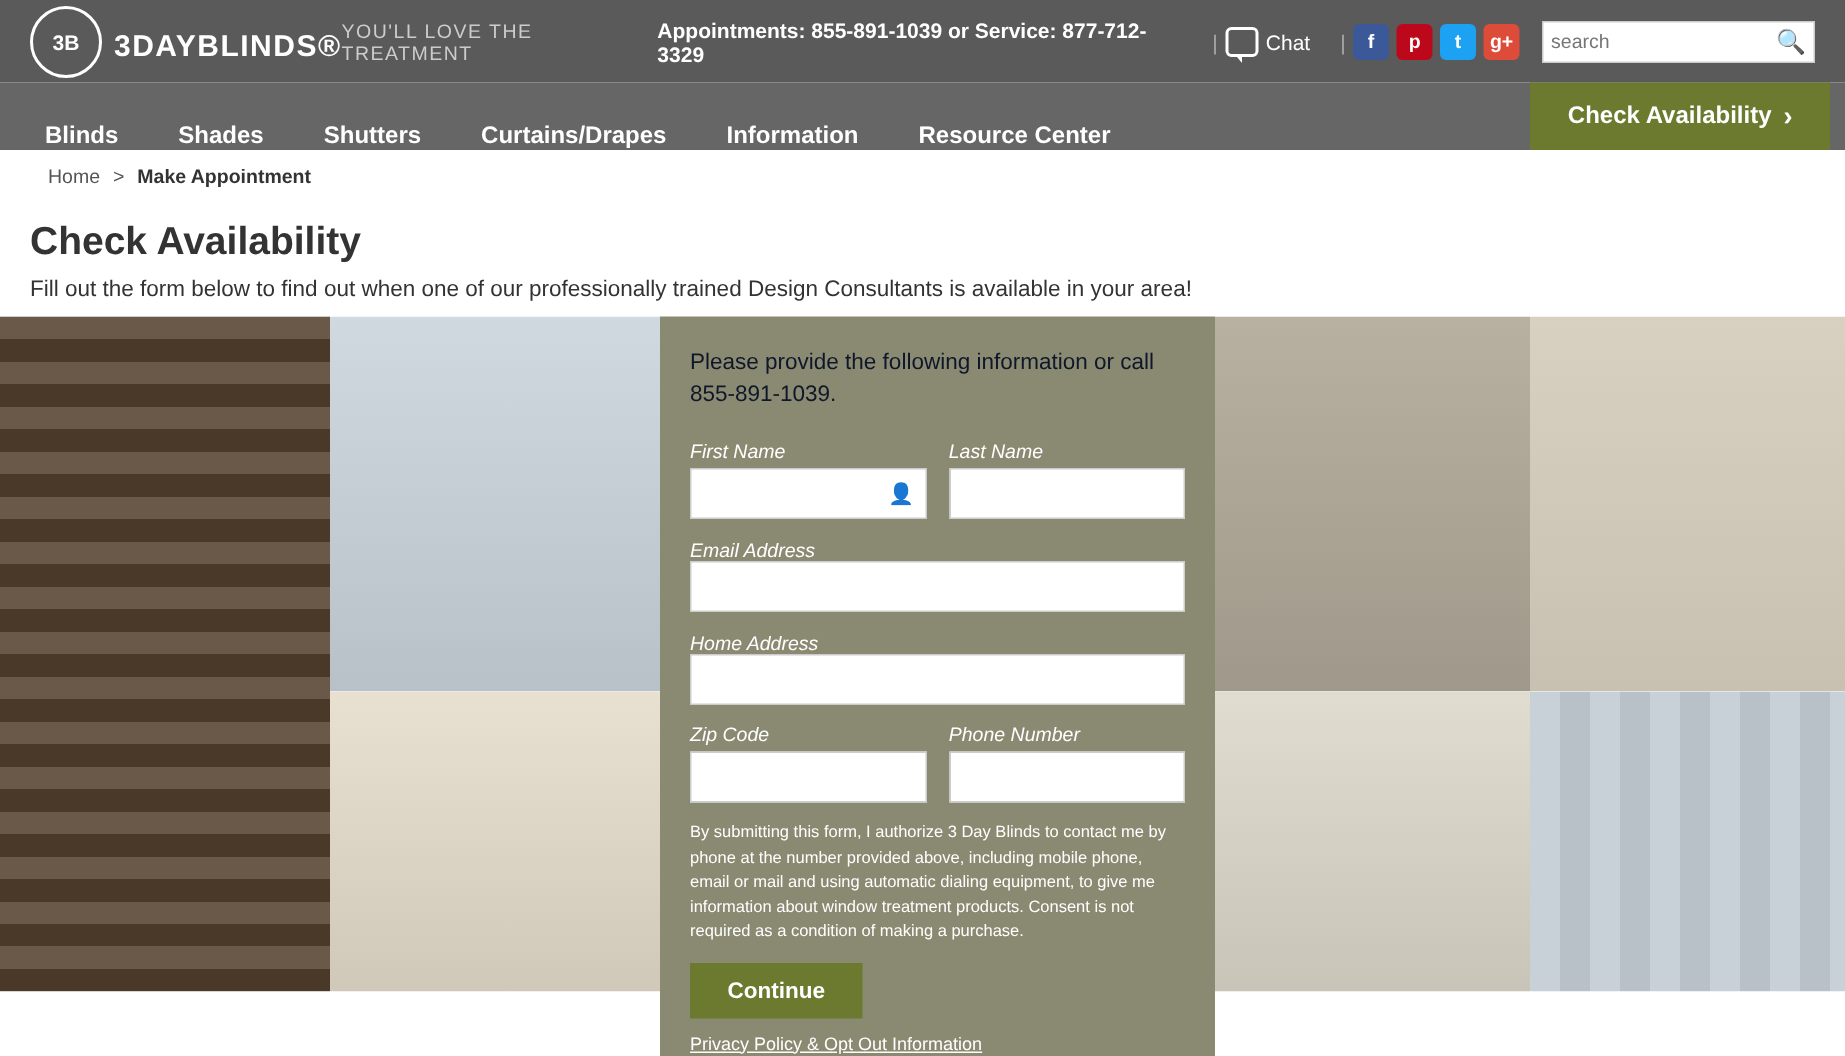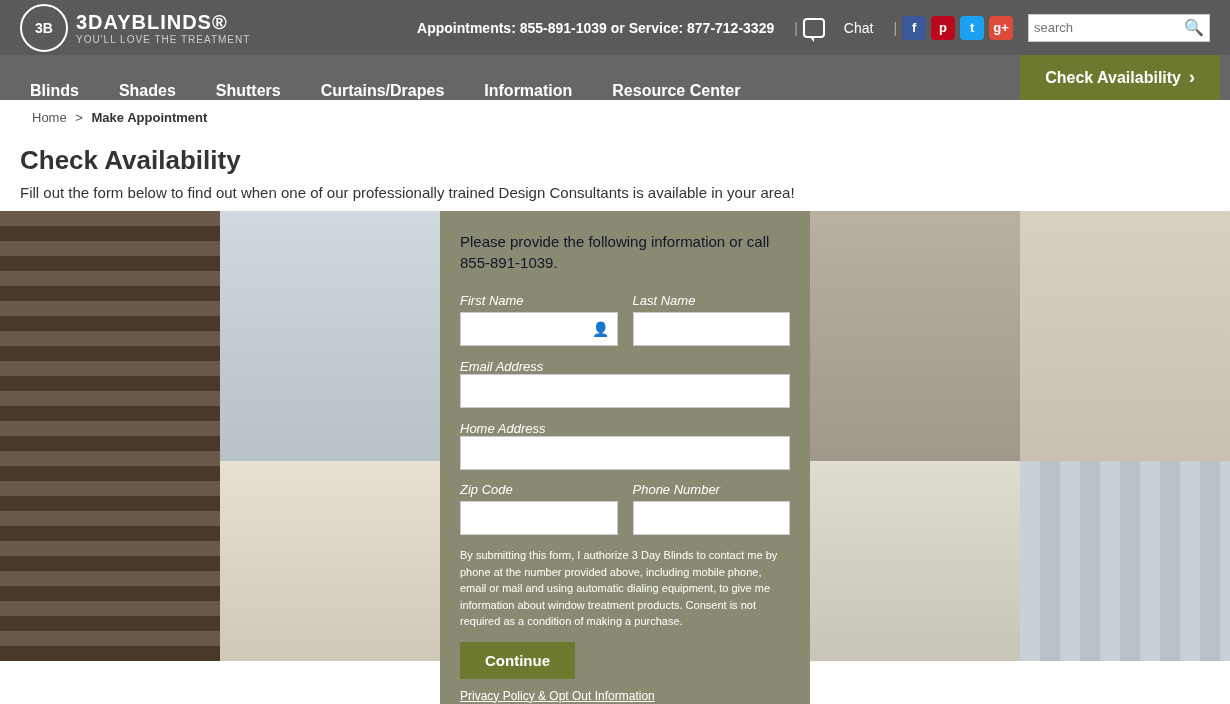--- a/index.html
+++ b/index.html
@@ -21,30 +21,30 @@
     }
     .logo-circle {
       width: 48px; height: 48px;
       border: 2px solid #fff;
       border-radius: 50%;
       display: flex; align-items: center; justify-content: center;
       font-weight: bold; font-size: 14px; color: #fff;
       margin-right: 8px;
       flex-shrink: 0;
     }
-    .logo-text-area { display: flex; flex-direction: column; }
+    .logo-text-area { display: flex; flex-direction: row; align-items: flex-end; }
     .logo-brand { font-size: 20px; font-weight: bold; color: #fff; letter-spacing: 1px; }
-    .logo-tagline { font-size: 10px; color: #ccc; letter-spacing: 1px; }
+    .logo-tagline { font-size: 13px; color: #ccc; letter-spacing: 1px; }
     .header-contact {
       font-size: 14px; color: #fff;
       margin-right: 15px;
     }
     .header-contact span { font-weight: bold; }
     .chat-area {
-      display: flex; align-items: center; gap: 19px;
+      display: flex; align-items: center; gap: 5px;
       color: #fff; font-size: 14px;
       margin-right: 15px;
       cursor: pointer;
     }
     .chat-icon {
       width: 22px; height: 20px;
       border: 2px solid #fff;
       border-radius: 4px;
       position: relative;
       display: inline-block;

